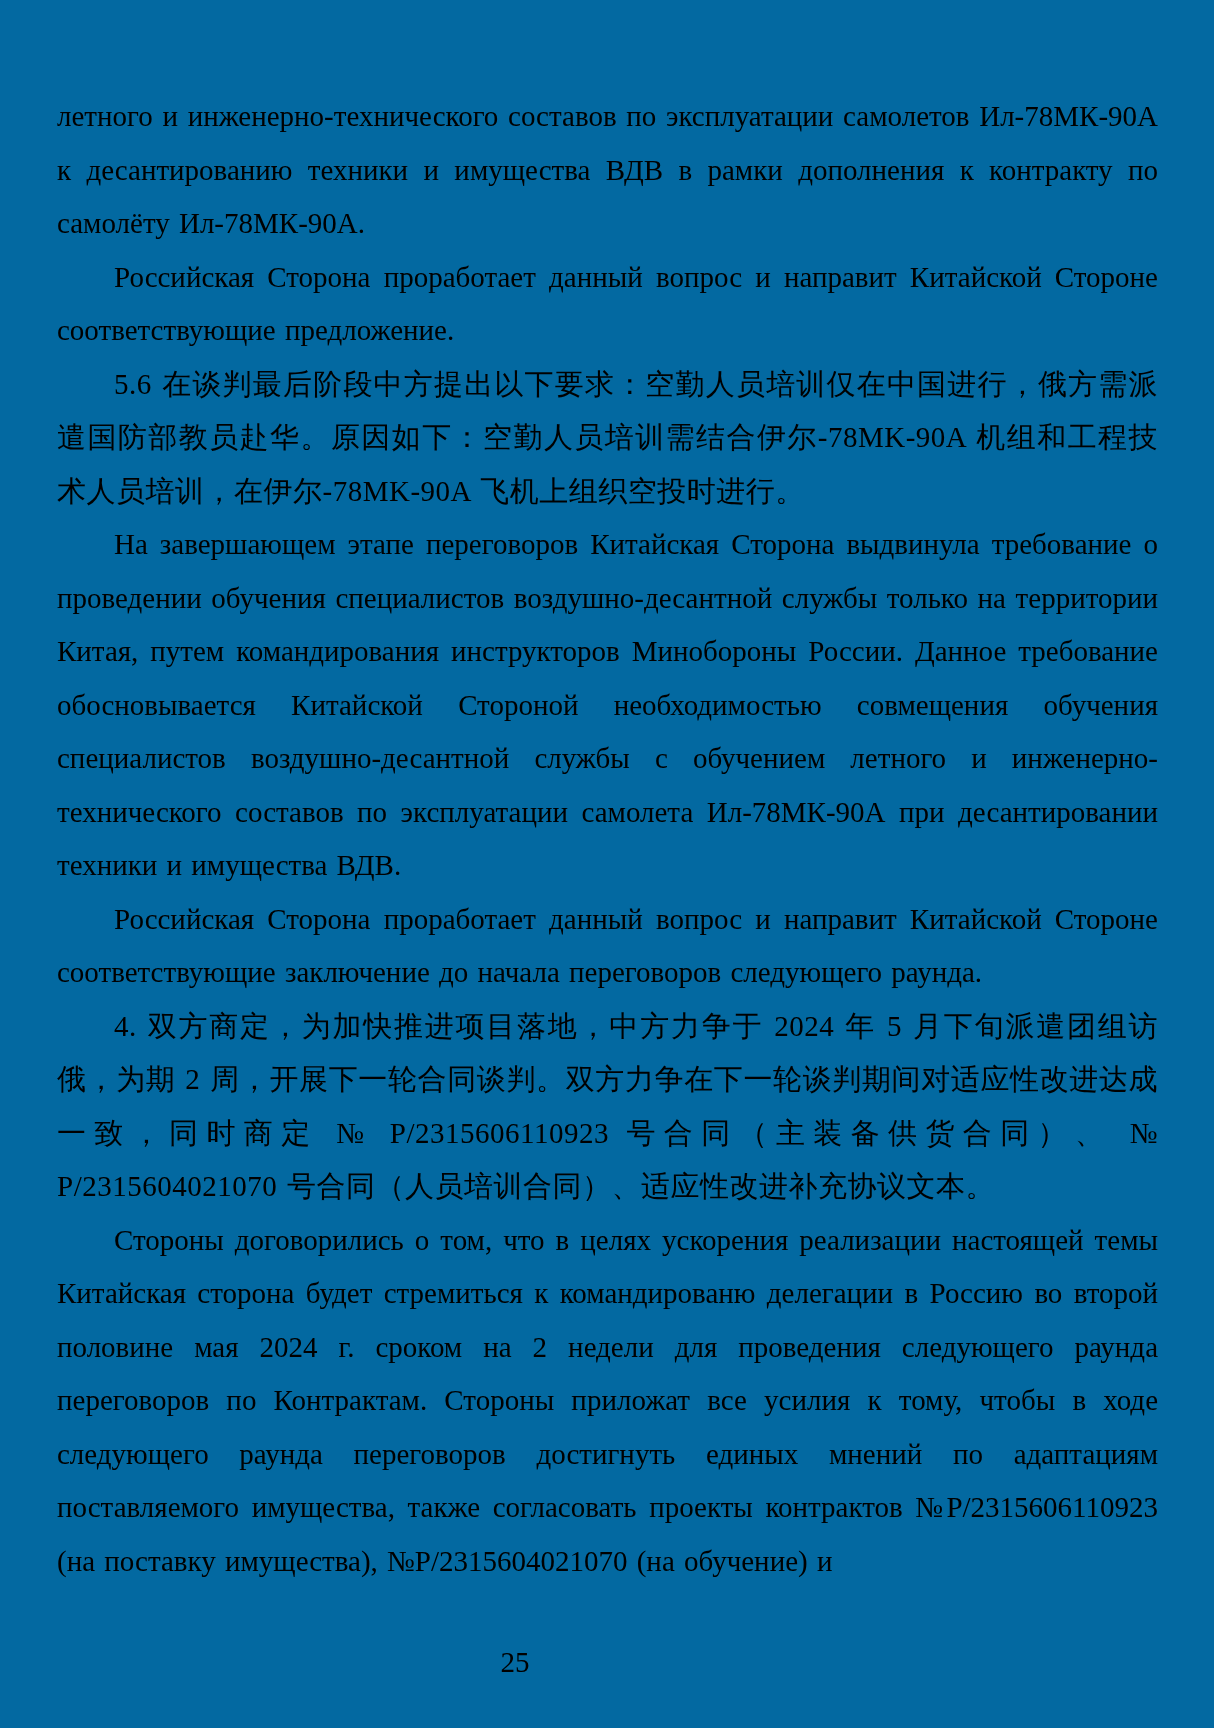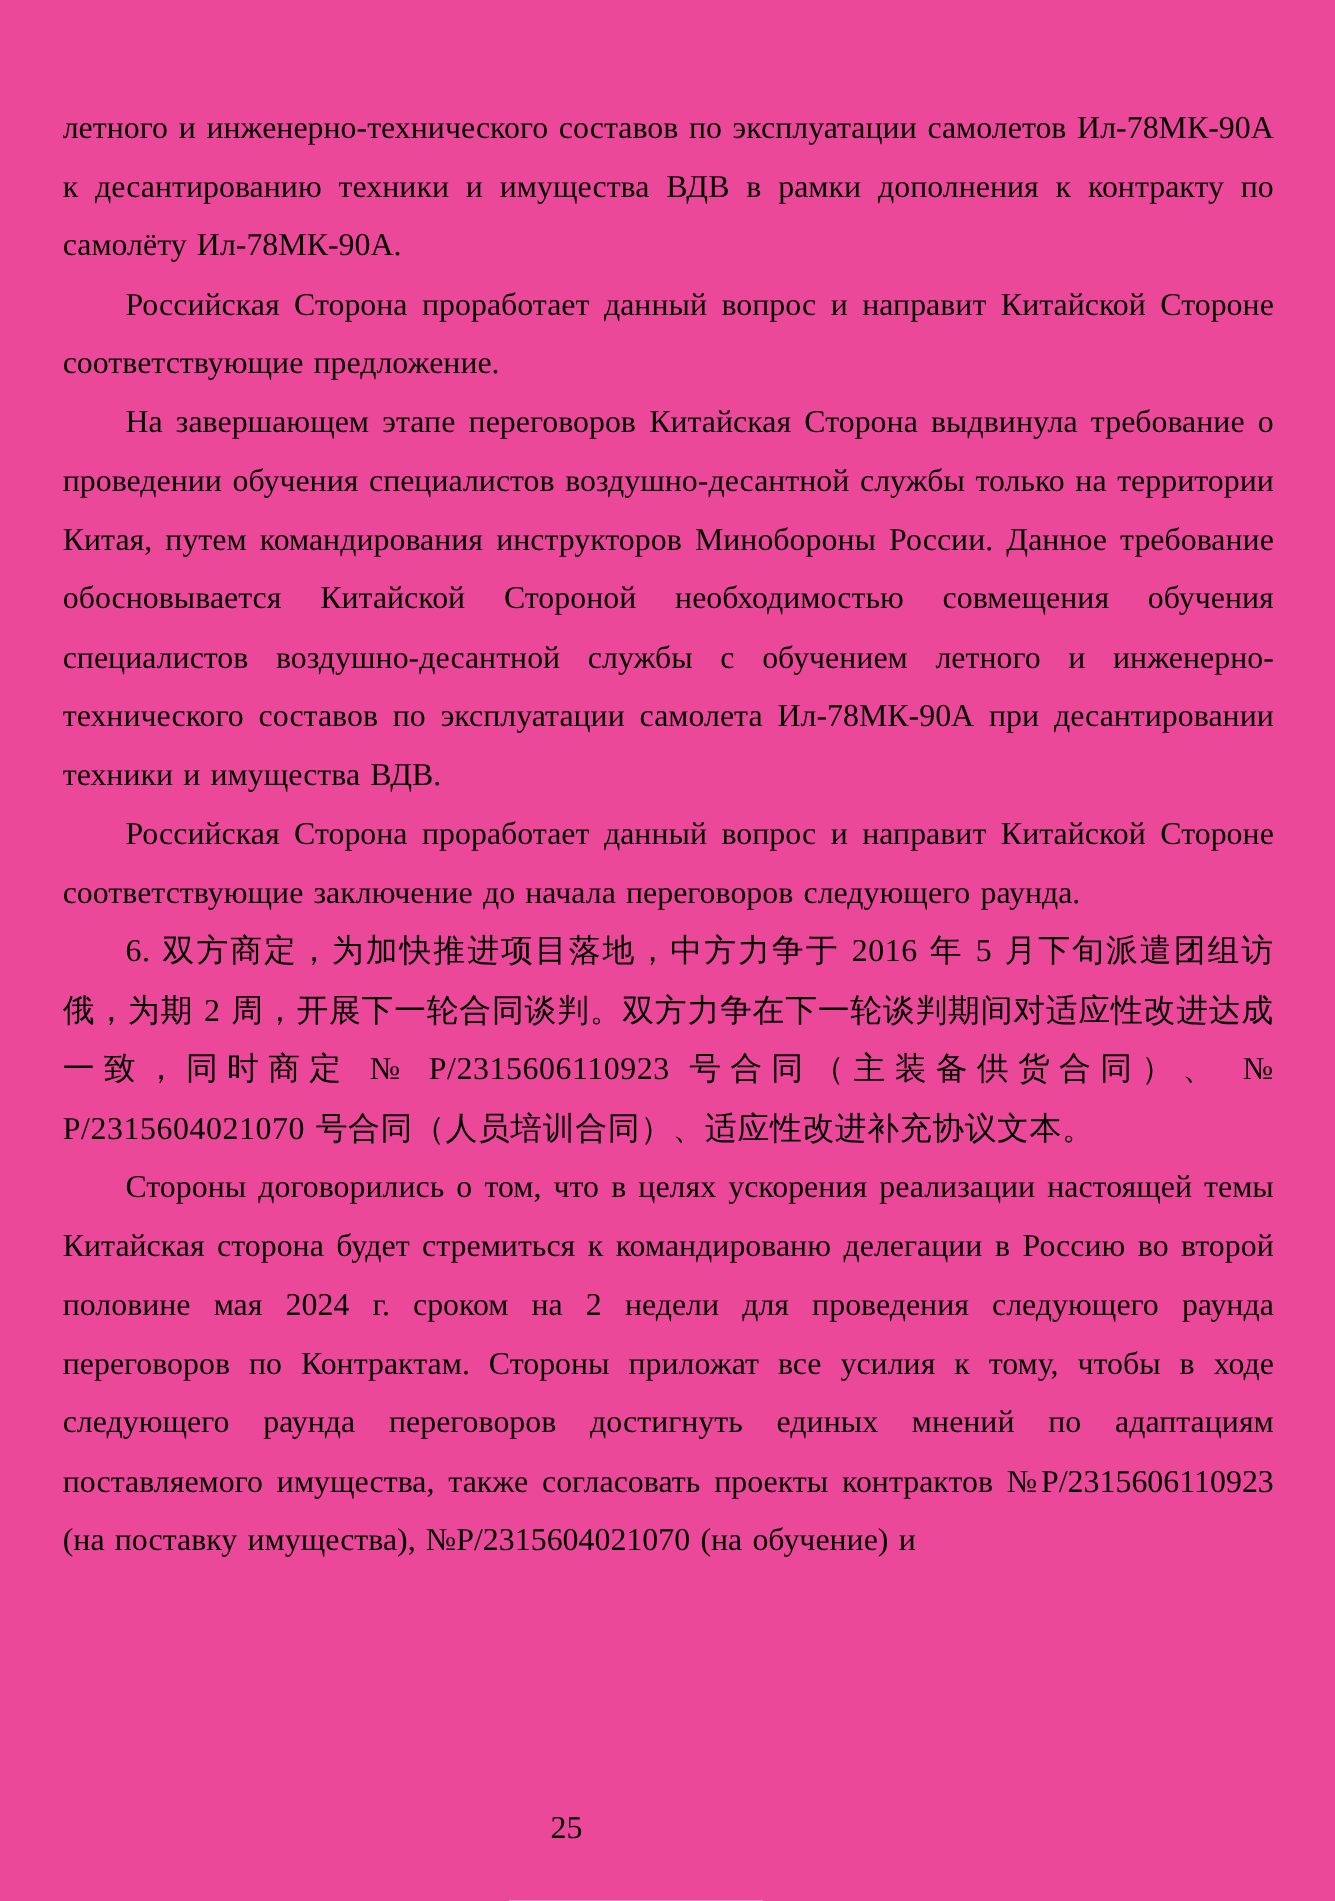--- a/index.html
+++ b/index.html
@@ -4,21 +4,21 @@
 <style>
   html, body {
     margin: 0;
     padding: 0;
     background: #ffffff;
   }
   .page {
     position: relative;
     width: 1214px;
     height: 1728px;
-    background: #ec4899;
+    background: #0369a1;
     color: #000000;
     font-family: "Liberation Serif", "DejaVu Serif", serif;
     font-size: 29px;
     overflow: hidden;
   }
   .content {
     position: absolute;
     left: 57px;
     top: 90px;
     width: 1101px;
@@ -49,19 +49,20 @@
     line-height: 34px;
   }
 </style>
 </head>
 <body>
 
 <div class="page">
   <div class="content">
     <p class="para ru no-indent">летного и инженерно-технического составов по эксплуатации самолетов Ил-78МК-90А к десантированию техники и имущества ВДВ в рамки дополнения к контракту по самолёту Ил-78МК-90А.</p>
     <p class="para ru">Российская Сторона проработает данный вопрос и направит Китайской Стороне соответствующие предложение.</p>
+    <p class="para zh">5.6 在谈判最后阶段中方提出以下要求：空勤人员培训仅在中国进行，俄方需派遣国防部教员赴华。原因如下：空勤人员培训需结合伊尔-78MK-90A 机组和工程技术人员培训，在伊尔-78MK-90A 飞机上组织空投时进行。</p>
     <p class="para ru">На завершающем этапе переговоров Китайская Сторона выдвинула требование о проведении обучения специалистов воздушно-десантной службы только на территории Китая, путем командирования инструкторов Минобороны России. Данное требование обосновывается Китайской Стороной необходимостью совмещения обучения специалистов воздушно-десантной службы с обучением летного и инженерно-технического составов по эксплуатации самолета Ил-78МК-90А при десантировании техники и имущества ВДВ.</p>
     <p class="para ru">Российская Сторона проработает данный вопрос и направит Китайской Стороне соответствующие заключение до начала переговоров следующего раунда.</p>
-    <p class="para zh">6. 双方商定，为加快推进项目落地，中方力争于 2016 年 5 月下旬派遣团组访俄，为期 2 周，开展下一轮合同谈判。双方力争在下一轮谈判期间对适应性改进达成一致，同时商定 № P/2315606110923 号合同（主装备供货合同）、 № P/2315604021070 号合同（人员培训合同）、适应性改进补充协议文本。</p>
+    <p class="para zh">4. 双方商定，为加快推进项目落地，中方力争于 2024 年 5 月下旬派遣团组访俄，为期 2 周，开展下一轮合同谈判。双方力争在下一轮谈判期间对适应性改进达成一致，同时商定 № P/2315606110923 号合同（主装备供货合同）、 № P/2315604021070 号合同（人员培训合同）、适应性改进补充协议文本。</p>
     <p class="para ru">Стороны договорились о том, что в целях ускорения реализации настоящей темы Китайская сторона будет стремиться к командированю делегации в Россию во второй половине мая 2024 г. сроком на 2 недели для проведения следующего раунда переговоров по Контрактам. Стороны приложат все усилия к тому, чтобы в ходе следующего раунда переговоров достигнуть единых мнений по адаптациям поставляемого имущества, также согласовать проекты контрактов №Р/2315606110923 (на поставку имущества), №Р/2315604021070 (на обучение) и</p>
   </div>
   <div class="footer">25</div>
 </div>
 
 </body></html>

